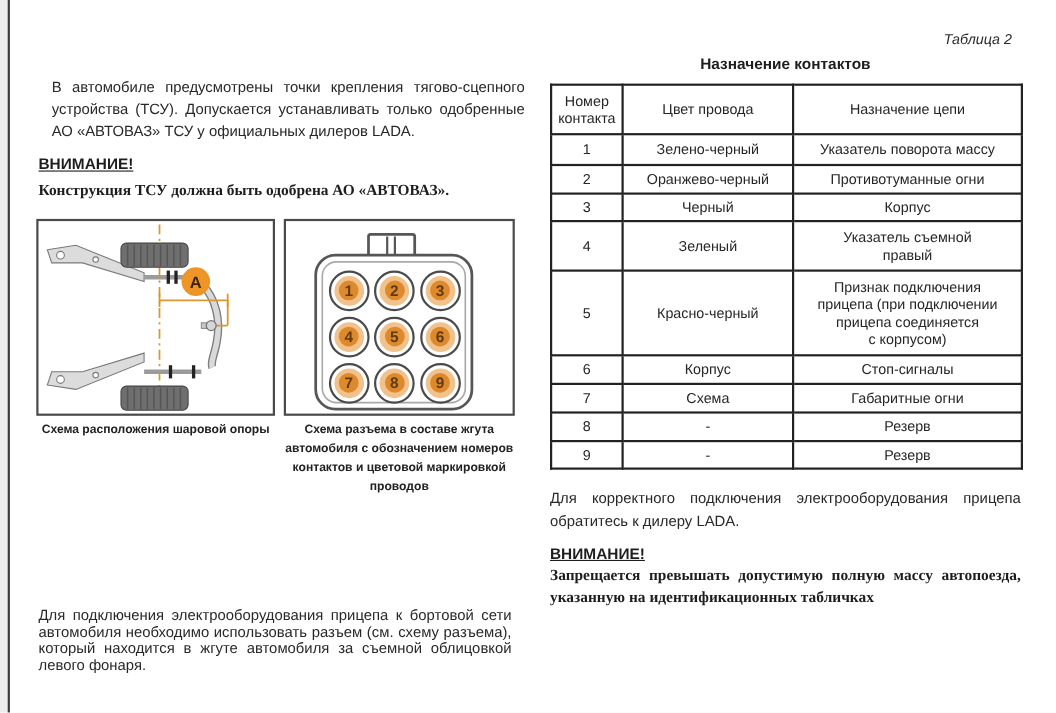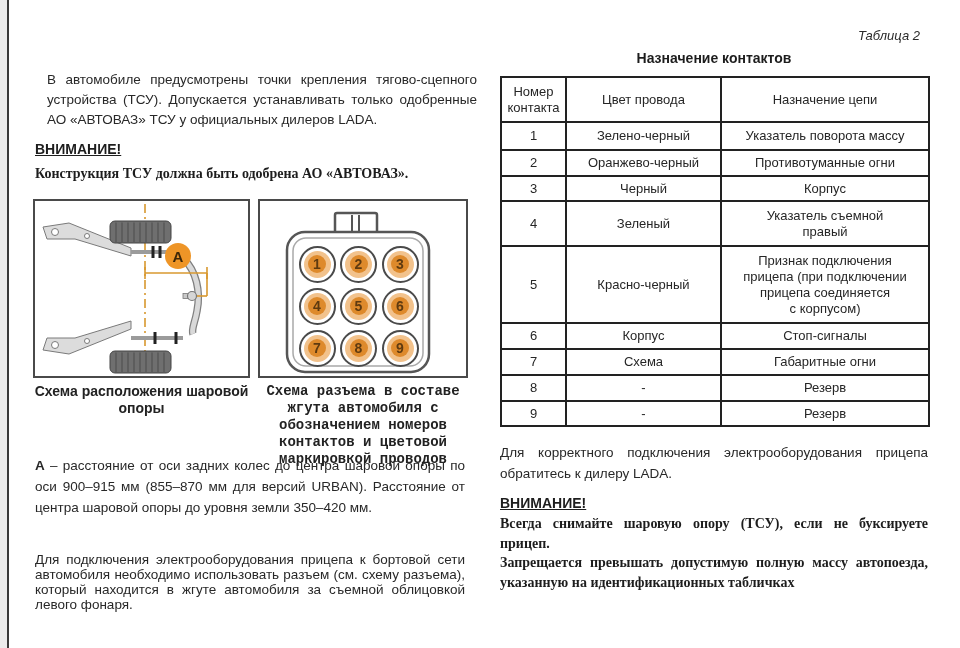--- a/index.html
+++ b/index.html
@@ -9,21 +9,21 @@
   }
   .edge-shadow{position:absolute;left:0;top:0;width:7px;height:648px;background:#ececec;}
   .edge-line{position:absolute;left:7px;top:0;width:2px;height:648px;background:#3a3a3a;}
   .abs{position:absolute;}
   .just{text-align:justify;text-align-last:left;}
   .doc-title{font-size:15.5px;font-weight:bold;letter-spacing:.3px;color:#1d1d1d;}
   .body-text{font-size:13.5px;line-height:20px;}
   .attn-head{font-size:14px;font-weight:bold;text-decoration:underline;color:#1d1d1d;}
   .attn-bold{font-size:14px;font-weight:bold;line-height:20px;color:#1d1d1d;font-family:Liberation Serif, serif;}
   .fig-box{position:absolute;top:0;height:179px;border:2px solid #4a4a4a;background:#fff;box-sizing:border-box;}
-  .fig-caption{font-size:14px;font-weight:bold;text-align:center;line-height:17px;color:#222;}
+  .fig-caption{font-size:11px;font-weight:bold;text-align:center;line-height:17px;color:#222;}
   .tbl-label{font-size:13px;text-align:right;color:#2a2a2a;}
   .tbl-title{font-size:14px;font-weight:bold;text-align:center;color:#1d1d1d;}
   table.contacts{border-collapse:collapse;table-layout:fixed;}
   table.contacts th,table.contacts td{
     border:2px solid #222;text-align:center;vertical-align:middle;
     font-size:13px;line-height:16px;padding:2px 4px;white-space:pre-line;
     font-weight:normal;color:#262626;box-sizing:border-box;
   }
   table.contacts thead tr{height:45px;}
   
@@ -191,23 +191,22 @@
               <div class="pin-core">
                 <span>9</span>
               </div>
             </div>
           </div>
         </div>
     </div>
   </div>
 
   <div class="abs fig-caption" style="left:33px;top:383px;width:217px;">Схема расположения шаровой опоры</div>
-  <div class="abs fig-caption" style="left:258px;top:383px;width:210px;font-family:Liberation Mono, monospace;">Схема разъема в составе жгута автомобиля с обозначением номеров контактов и цветовой маркировкой проводов</div>
-
-  <p class="abs body-text just" style="left:35px;top:455px;width:430px;margin:0;line-height:21px;"><b>А</b> <span>– расстояние от оси задних колес до центра шаровой опоры по оси 900–915 мм (855–870 мм для версий URBAN). Расстояние от центра шаровой опоры до уровня земли 350–420 мм.</span></p>
+  <div class="abs fig-caption" style="left:258px;top:383px;width:210px;">Схема разъема в составе жгута автомобиля с обозначением номеров контактов и цветовой маркировкой проводов</div>
+
 
   <p class="abs body-text just" style="left:35px;top:552px;width:430px;margin:0;line-height:15px;">Для подключения электрооборудования прицепа к бортовой сети автомобиля необходимо использовать разъем (см. схему разъема), который находится в жгуте автомобиля за съемной облицовкой левого фонаря.</p>
 
   <div class="abs tbl-label" style="left:492px;top:28px;width:428px;font-style:italic;">Таблица 2</div>
   <div class="abs tbl-title" style="left:500px;top:50px;width:428px;">Назначение контактов</div>
 
   <table class="contacts abs" style="left:500px;top:76px;border-radius:23px;">
     <colgroup>
         <col style="width:65px">
         <col style="width:155px">
@@ -271,16 +270,15 @@
           <td>Резерв</td>
         </tr>
       </tbody>
   </table>
 
   <p class="abs body-text just" style="left:500px;top:443px;width:428px;margin:0;line-height:20.5px;">Для корректного подключения электрооборудования прицепа обратитесь к дилеру LADA.</p>
 
   <div class="abs attn-head" style="left:500px;top:495px;">ВНИМАНИЕ!</div>
 
   <div class="abs" style="left:500px;top:514px;width:428px;">
-    <p class="attn-bold just" style="margin:0;line-height:19.5px;">Всегда снимайте шаровую опору (ТСУ), если не буксируете прицеп.</p>
     <p class="attn-bold just" style="margin:0;line-height:19.5px;">Запрещается превышать допустимую полную массу автопоезда, указанную на идентификационных табличках</p>
   </div>
 </div>
 
 </body></html>

